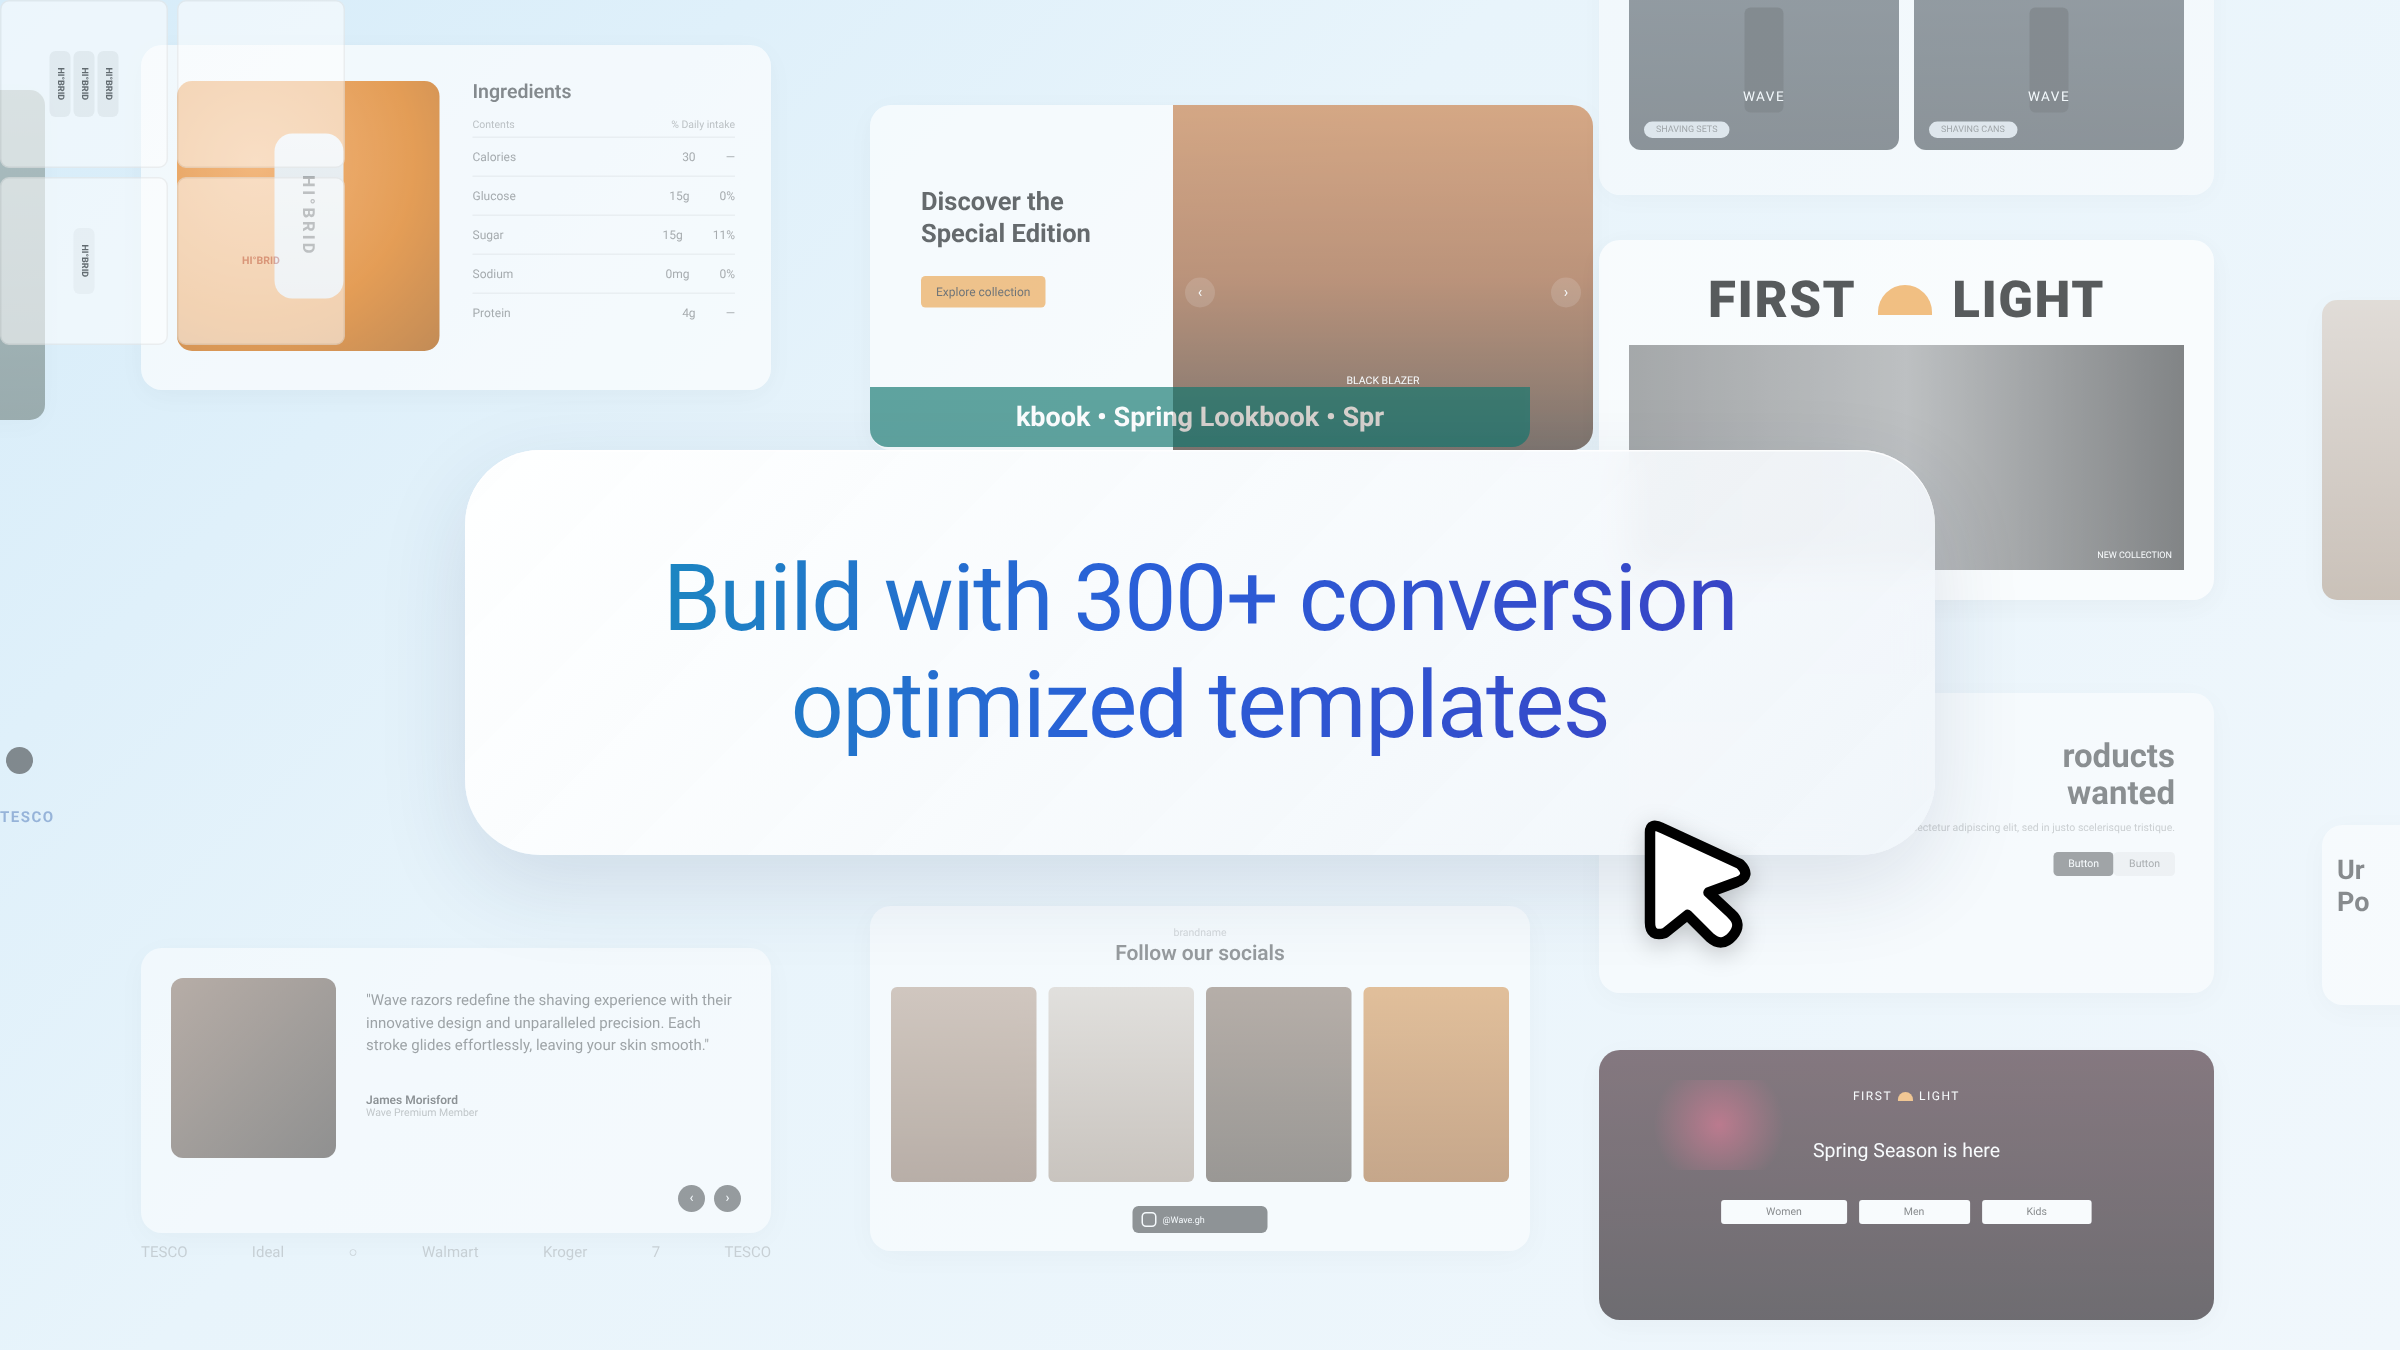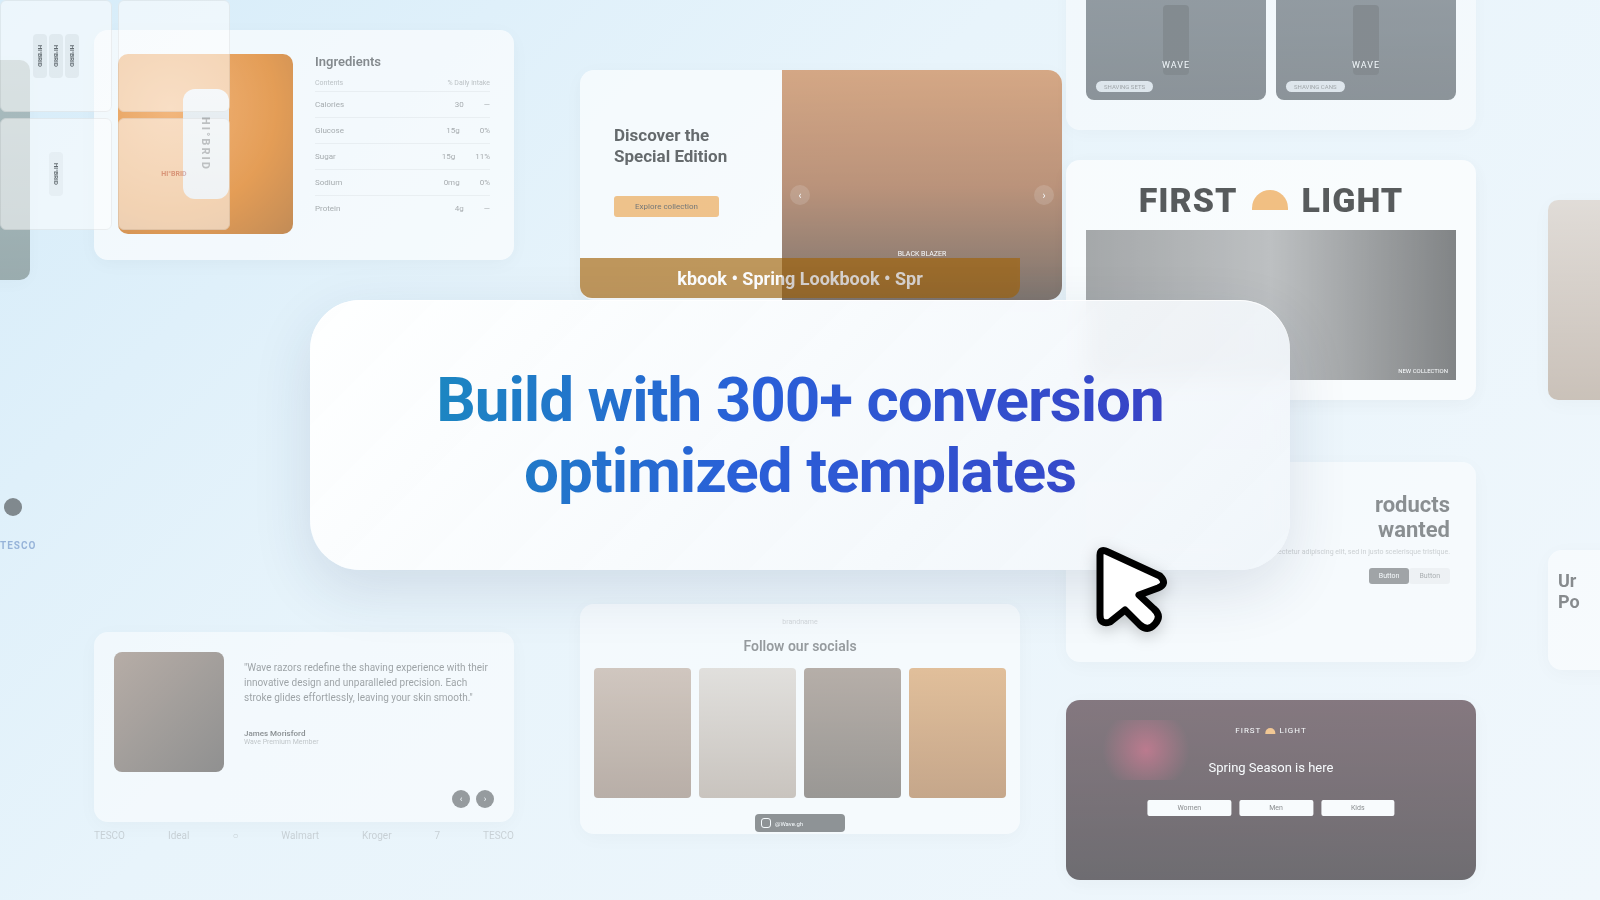--- a/index.html
+++ b/index.html
@@ -64,38 +64,38 @@
   left: 580px; top: 70px;
   width: 482px; height: 230px;
   opacity: 0.65;
 }
 .discover-left {
   position:absolute; left:0; top:0; width:160px; height:100%;
   padding: 55px 0 0 34px;
 }
 .discover-left h3 { font-size: 17px; font-weight:700; color:#222; line-height:1.25; }
 .discover-btn {
-  margin-top:28px;
+  margin-top:16px;
   display:inline-block;
   background:#f4a950;
   color:#333;
   font-size:8px;
-  padding:6px 21px;
+  padding:6px 10px;
   border-radius:3px;
 }
 .discover-right {
   position:absolute; right:0; top:0; width:280px; height:100%;
   background: linear-gradient(180deg,#cb7f47,#a36037 50%,#463226);
 }
 .arrow-nav { position:absolute; top:50%; width:20px; height:20px; border-radius:50%; background:rgba(255,255,255,.15); color:#fff; font-size:10px; display:flex;align-items:center;justify-content:center;}
 .arrow-nav.l{left:8px;} .arrow-nav.r{right:8px;}
 .discover-caption{position:absolute;bottom:42px;left:50%;transform:translateX(-50%);font-size:7px;color:#fff;}
 .lookbook-bar {
   position:absolute;left:580px;top:258px;width:440px;height:40px;
-  background:#a16207;
+  background:#0f766e;
   display:flex;align-items:center;justify-content:center;
   color:#fff;font-weight:700;font-size:18px;
   border-radius:0 0 12px 12px;
   opacity:0.65;
   white-space:nowrap;
 }
 
 
 .firstlight-card {
   left:1066px; top:160px;
@@ -156,21 +156,21 @@
 .dot-left{position:absolute;left:4px;top:498px;width:18px;height:18px;border-radius:50%;background:#222;opacity:0.5;}
 
 
 .socials-card{
   left:580px; top:604px;
   width:440px; height:230px;
   padding:14px;
   opacity:0.5;
 }
 .soc-brand{text-align:center;font-size:7px;color:#bbb;}
-.soc-title{text-align:center;font-size:14px;font-weight:600;color:#444;margin-top:12px;}
+.soc-title{text-align:center;font-size:14px;font-weight:600;color:#444;margin-top:2px;}
 .soc-grid{display:flex;gap:8px;margin-top:14px;}
 .soc-grid .ph{flex:1;height:130px;background:linear-gradient(#b89a85,#876a56);border-radius:4px;}
 .soc-grid .ph:nth-child(2){background:linear-gradient(#d9ccc0,#a89483);}
 .soc-grid .ph:nth-child(3){background:linear-gradient(#826a58,#4a3c30);}
 .soc-grid .ph:nth-child(4){background:linear-gradient(#d88a3c,#a05a1c);}
 .soc-chip{margin:16px auto 0;width:90px;height:18px;background:#333;border-radius:4px;display:flex;align-items:center;padding:0 6px;}
 .soc-chip .ico{width:10px;height:10px;border:1px solid #fff;border-radius:3px;}
 .soc-chip-text{color:#fff;font-size:6px;margin-left:4px;}
 
 
@@ -216,21 +216,21 @@
   left:310px; top:300px;
   width:980px; height:270px;
   background: linear-gradient(135deg, rgba(255,255,255,0.96), rgba(240,245,250,0.9));
   border-radius: 50px;
   box-shadow: 0 20px 60px rgba(30,50,90,0.12), inset 0 1px 0 rgba(255,255,255,.8);
   display:flex; align-items:center; justify-content:center;
   backdrop-filter: blur(12px);
 }
 .hero-panel h1{
   font-size: 62px;
-  font-weight: 700;
+  font-weight: 400;
   text-align:center;
   line-height:1.15;
   background: linear-gradient(100deg,#1696b8 0%,#2a5fd8 45%,#3d3abf 100%);
   -webkit-background-clip: text;
   background-clip: text;
   color: transparent;
   letter-spacing:-1px;
 }
 
 

